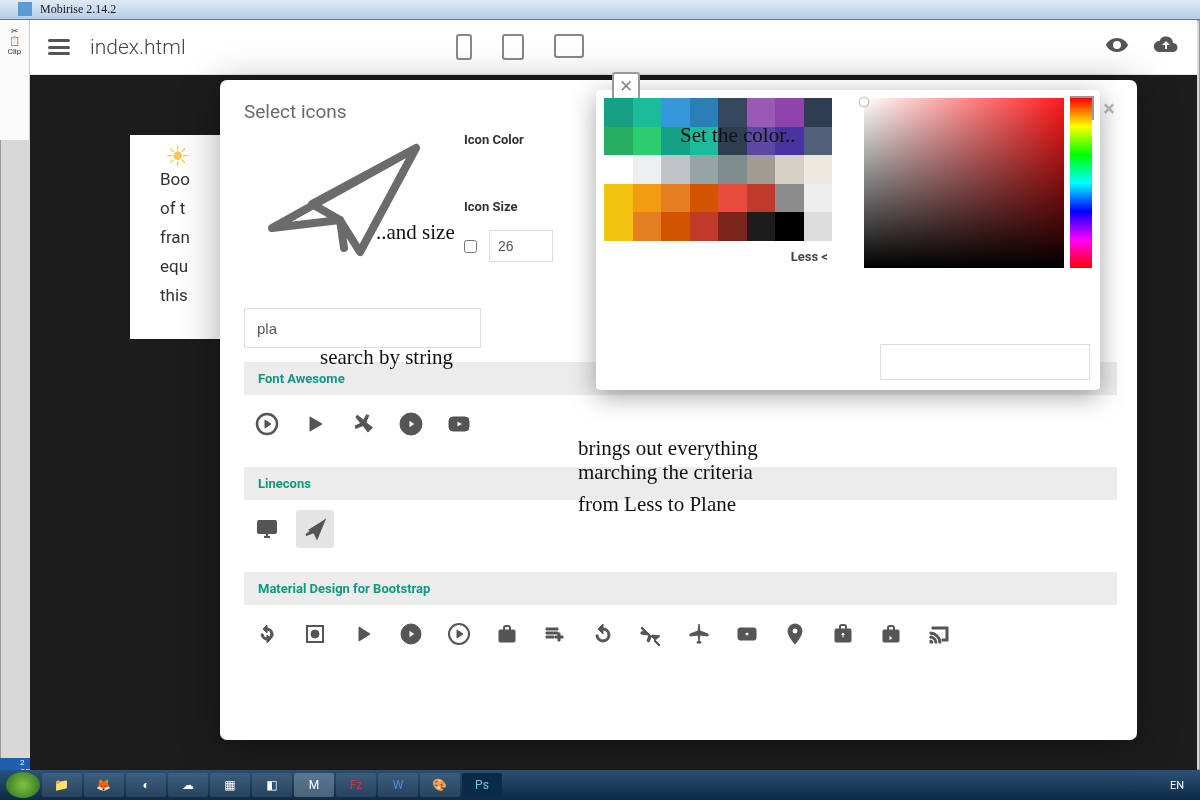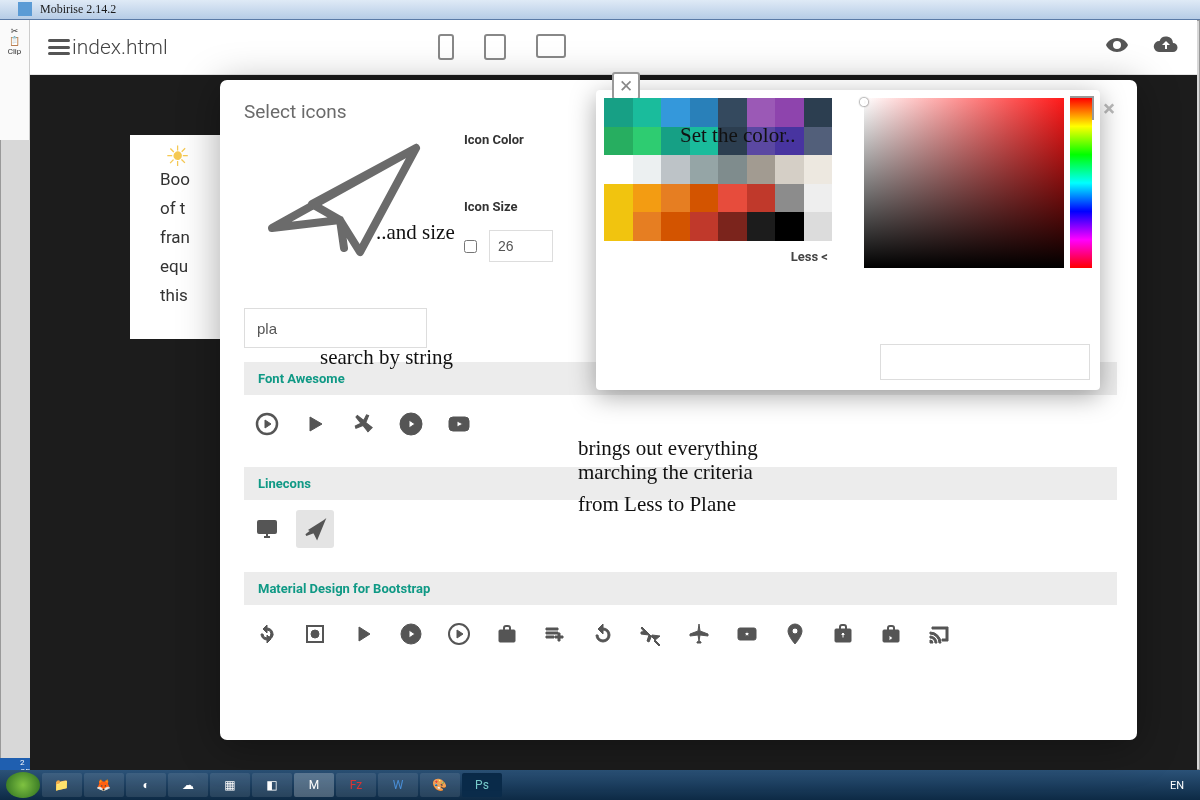--- a/index.html
+++ b/index.html
@@ -3,21 +3,21 @@
 <meta charset="utf-8">
 <style>
   * { box-sizing: border-box; margin: 0; padding: 0; }
   body { font-family: -apple-system, BlinkMacSystemFont, "Segoe UI", Roboto, Arial, sans-serif; width:1200px; height:800px; overflow:hidden; background:#e0e0e0; position:relative; }
   .win7-frame { position:absolute; top:0; left:0; right:0; height:20px; background:linear-gradient(to bottom,#dfeaf6,#b6cce6); border-bottom:1px solid #5a7aa6; }
   .win7-title { position:absolute; left:40px; top:2px; font-size:12px; color:#1a1a1a; font-family:"Segoe UI";text-align:center; }
   .win7-logo { position:absolute; left:18px; top:2px; width:14px; height:14px; background:#5b9bd5; }
   .chrome-bg { position:absolute; top:20px; left:0; right:0; bottom:30px; background:#d8d8d8; border:1px solid #999; }
   .ribbon-side { position:absolute; top:20px; left:0; width:30px; height:120px; background:#fafafa; border-right:1px solid #ccc; font-size:9px; color:#333; padding-top:6px; text-align:center; }
   .app-canvas { position:absolute; top:20px; left:30px; right:3px; bottom:30px; background:#fff; }
-  .topbar { height:55px; background:#fff; border-bottom:1px solid #e6e6e6; display:flex; align-items:center; padding:0 18px; gap:2px; }
+  .topbar { height:55px; background:#fff; border-bottom:1px solid #e6e6e6; display:flex; align-items:center; padding:0 18px; gap:20px; }
   .hamburger { width:22px; height:16px; cursor:pointer; display:flex; flex-direction:column; justify-content:space-between; }
   .hamburger span { height:3px; background:#555; border-radius:2px; }
   .filename { color:#444; font-size:21px; font-weight:300; }
   .devices { margin:0 auto; display:flex; gap:30px; }
   .device { width:22px; height:30px; border:2px solid #888; border-radius:3px; }
   .topbar-right { margin-left:auto; display:flex; gap:24px; align-items:center; }
   .cloud-icon svg, .eye-icon svg { fill:#555; }
   .content-bg { position:absolute; top:55px;left:0;right:0;bottom:0; background:#1c1c1c; }
   .content-inner { margin:60px 100px; background:#fff; color:#333; padding:30px; font-size:17px; line-height:1.7; }
   .sunny { position:absolute; top:65px; left:135px; color:#f6c953; font-size:28px; }
@@ -26,21 +26,21 @@
   .modal-title { font-size:19px; color:#6a6a6a; font-weight:400; margin-bottom:14px; }
   .modal-close-x { position:absolute; top:16px; right:22px; color:#bbb; font-size:22px; cursor:pointer; font-weight:bold; }
   .modal-scroll { position:absolute; top:52px; left:24px; right:8px; bottom:72px; overflow-y:auto; padding-right:12px; }
   .preview-row { display:flex; gap:40px; align-items:flex-start; }
   .big-preview { width:160px; height:130px; margin-left:20px; }
   .big-preview svg { stroke:#6b6b6b; stroke-width:10; fill:none; }
   .opts { flex:1; }
   .opt-label { font-weight:bold; color:#333; font-size:13px; margin-bottom:16px; }
   .opt-row { display:flex; align-items:center; gap:12px; margin-bottom:24px; }
   .opt-size-input { width:64px; height:32px; border:1px solid #ddd; padding:0 8px; font-size:14px; color:#555; }
-  .search-input { width:183px; height:40px; border:1px solid #ddd; padding:0 12px; font-size:15px; color:#555; margin-top:22px; }
+  .search-input { width:237px; height:40px; border:1px solid #ddd; padding:0 12px; font-size:15px; color:#555; margin-top:22px; }
   .cat-header { background:#ececec; color:#0f9985; font-weight:bold; font-size:13px; padding:9px 14px; margin-top:14px; }
   .icon-grid { display:flex; gap:10px; padding:10px 4px; flex-wrap:wrap; }
   .icon-item { width:38px; height:38px; display:flex; align-items:center; justify-content:center; color:#555; cursor:pointer; border-radius:3px; }
   .icon-item.selected { background:#e4e4e4; }
   .icon-item svg { width:24px; height:24px; fill:currentColor; stroke:currentColor; }
   .modal-actions { position:absolute; bottom:16px; right:22px; display:flex; gap:18px; align-items:center; }
   .btn-insert { background:#0f9985; color:#fff; padding:10px 20px; border:none; font-size:14px; font-weight:500; cursor:pointer; border-radius:2px; }
   .btn-remove { color:#333; font-size:14px; font-weight:500; cursor:pointer; background:none; border:none; }
 
   .color-popover { position:absolute; top:90px; left:596px; width:504px; height:300px; background:#fff; box-shadow:0 6px 26px rgba(0,0,0,0.35); z-index:80; border-radius:4px; padding:10px;}

